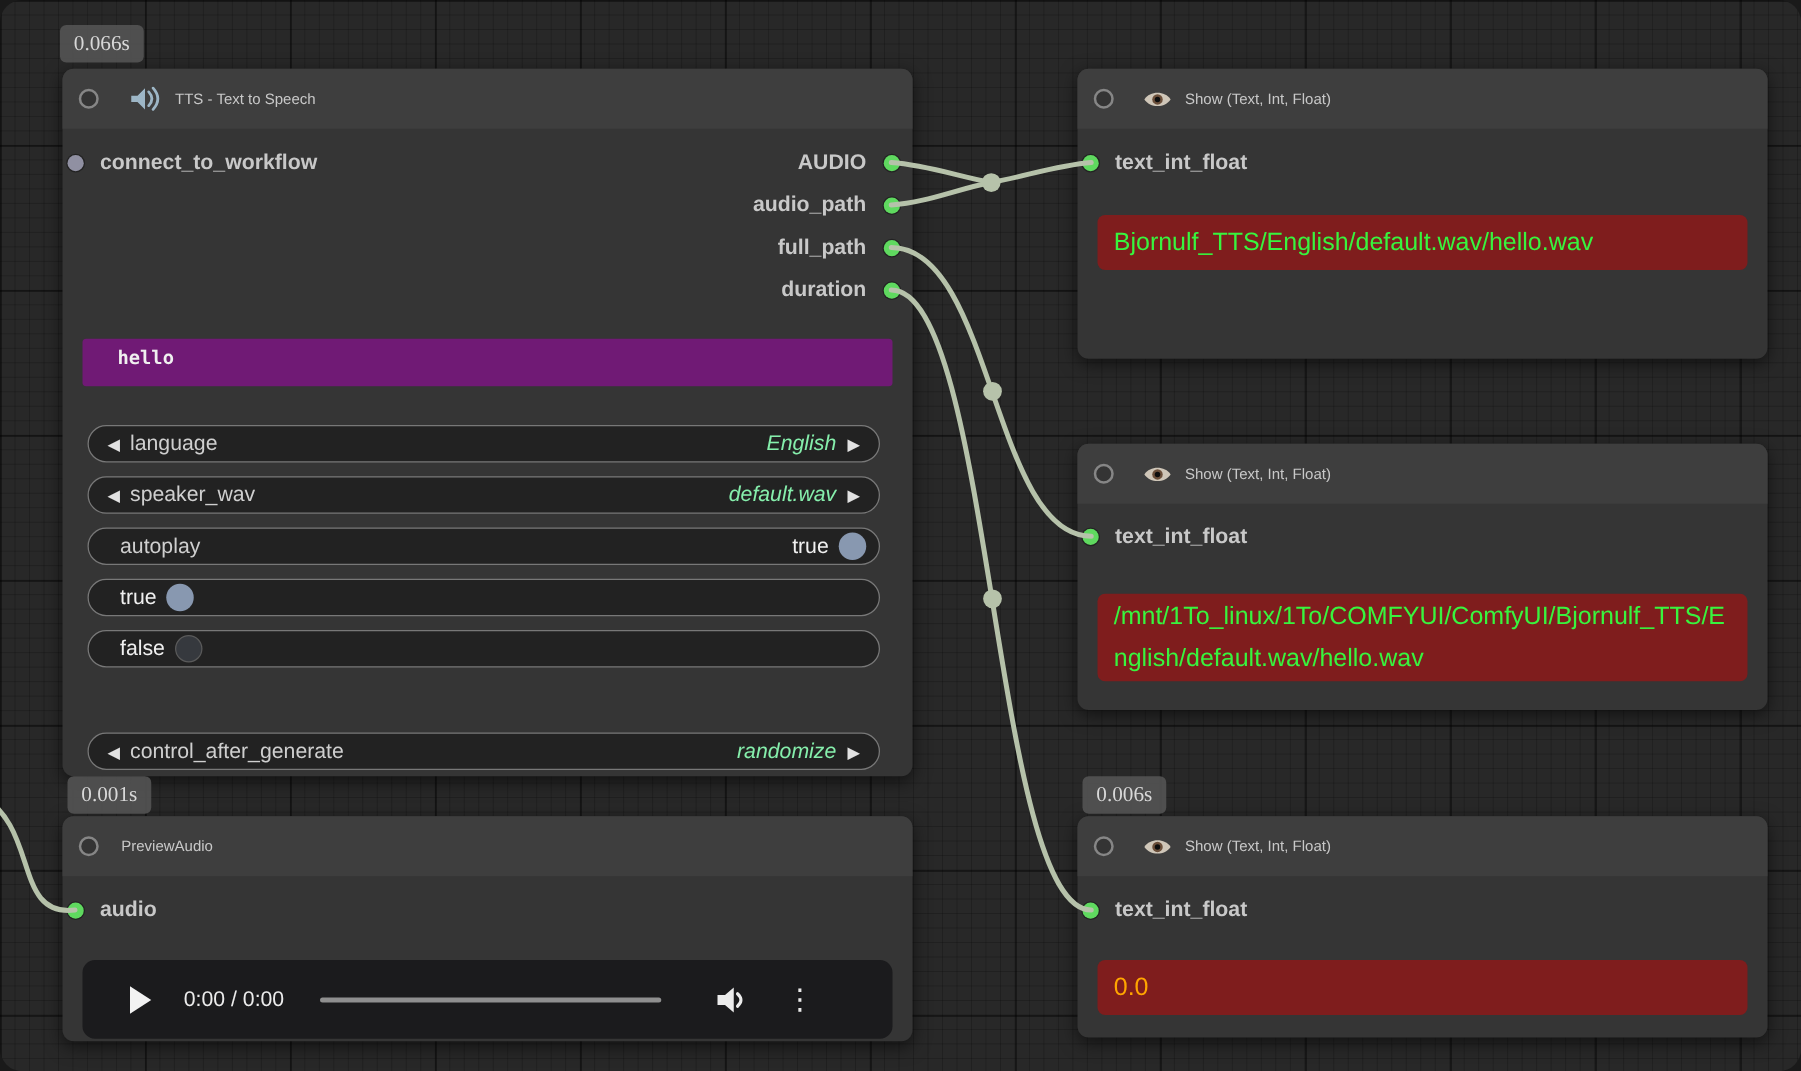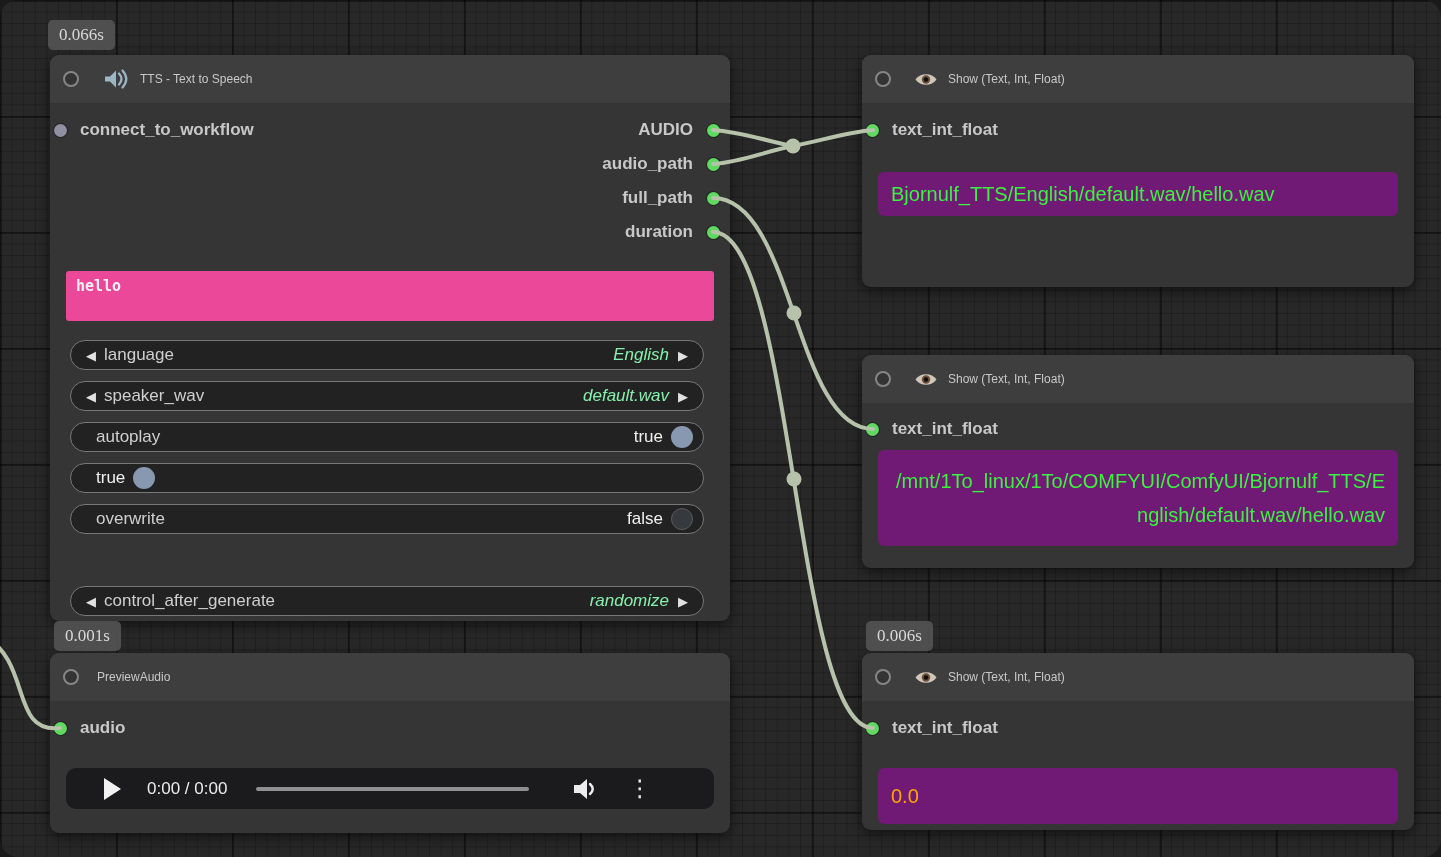--- a/index.html
+++ b/index.html
@@ -47,51 +47,51 @@
 
   .slot { position:absolute; height:26px; display:flex; align-items:center; z-index:3;font-weight:bold; }
   .slot .dot { width:13px; height:13px; border-radius:50%; flex:none; box-shadow:0 0 0 1px rgba(0,0,0,0.35); }
   .dot.green { background:#5fd95f; }
   .dot.gray  { background:#9090a2; }
   .slot-label { color:#c8c8c8; font-size:17px; margin-left:13px; white-space:nowrap; }
   .slot.output { flex-direction:row-reverse; }
   .slot.output .slot-label { margin-left:0; margin-right:14px; }
 
   .textarea {
-    position:absolute; left:16px; top:216px; width:648px; height:50px;
-    background:#ec4899; border-radius:3px; color:#f0f0f0;
+    position:absolute; left:16px; top:216px; width:648px; height:38px;
+    background:#701a75; border-radius:3px; color:#f0f0f0;
     font-family:"DejaVu Sans Mono", monospace; font-size:15px; font-weight:bold;
-    padding:6px 10px;
+    padding:6px 28px;
   }
 
   .widget {
     position:absolute; left:20px; width:634px; height:30px;
     background:#222222; border:1px solid #787878; border-radius:15px;
     display:flex; align-items:center; font-size:17px; padding:0 10px; color:#d0d0d0;
   }
   .widget .arrow { color:#e2e2e2; font-size:13px; width:20px; text-align:center; flex:none; }
   .widget .wlabel { margin-left:3px; flex:1; color:#cfcfcf; white-space:nowrap; }
   .widget.combo .wvalue { color:#86efac; margin-right:4px; white-space:nowrap;font-style:italic; }
   .widget.toggle { padding-left:25px; }
   .widget.toggle .wlabel { margin-left:0; }
   .widget.toggle .wvalue { color:#f0f0f0; margin-right:8px; }
   .knob { width:22px; height:22px; border-radius:50%; flex:none; }
   .knob.on  { background:#8898b0; }
   .knob.off { background:#36393e; border:1px solid #5a5a5a; }
 
   .valuebox {
-    position:absolute; left:16px; width:520px; background:#701a75; border-radius:6px;
-    display:flex; align-items:center; padding:0 13px; font-size:20px; overflow:hidden;text-align:right;
+    position:absolute; left:16px; width:520px; background:#7f1d1d; border-radius:6px;
+    display:flex; align-items:center; padding:0 13px; font-size:20px; overflow:hidden;
   }
   .valuebox.green { color:#38f43e; }
   .valuebox.orange { color:#ffa500; }
   .valuebox .vtext { word-break:break-all; line-height:34px; }
 
   .player {
-    position:absolute; left:16px; top:115px; width:648px; height:41px;
+    position:absolute; left:16px; top:115px; width:648px; height:63px;
     background:#1b1b1d; border-radius:10px; display:flex; align-items:center;
   }
   .play-btn { margin-left:38px; width:0; height:0; flex:none;
     border-left:17px solid #f2f2f2; border-top:11px solid transparent; border-bottom:11px solid transparent; }
   .time { color:#ececec; font-size:17px; margin-left:26px; white-space:nowrap; flex:none; }
   .seek { width:273px; height:4px; background:#8f8f8f; border-radius:2px; margin-left:29px; flex:none; }
   .vol { margin-left:43px; flex:none; display:flex; align-items:center; }
   .kebab { color:#e8e8e8; font-size:23px; margin-left:30px; flex:none; line-height:1; }
 </style>
 </head>
@@ -149,21 +149,20 @@
     <div class="widget toggle" style="top:367px">
       <span class="wlabel">autoplay</span>
       <span class="wvalue">true</span>
       <span class="knob on"></span>
     </div>
     <div class="widget toggle" style="top:408px">
       <span class="wvalue">true</span>
       <span class="knob on"></span>
     </div>
     <div class="widget toggle" style="top:449px">
-      <span class="wlabel">overwrite</span>
       <span class="wvalue">false</span>
       <span class="knob off"></span>
     </div>
     <div class="widget combo" style="top:531px">
       <span class="arrow">◀</span>
       <span class="wlabel">control_after_generate</span>
       <span class="wvalue">randomize</span>
       <span class="arrow">▶</span>
     </div>
   </div>
@@ -222,21 +221,21 @@
             <circle cx="12" cy="8.5" r="4.2" fill="#6b4f3a"></circle>
             <circle cx="12" cy="8.5" r="2.2" fill="#0d0d0d"></circle>
           </svg>
       </span>
       <span class="node-title">Show (Text, Int, Float)</span>
     </div>
     <div class="slot input" style="left:4px;top:61px">
       <span class="dot green"></span>
       <span class="slot-label">text_int_float</span>
     </div>
-    <div class="valuebox green" style="top:95px;height:96px">
+    <div class="valuebox green" style="top:120px;height:70px">
       <span class="vtext">/mnt/1To_linux/1To/COMFYUI/ComfyUI/Bjornulf_TTS/English/default.wav/hello.wav</span>
     </div>
   </div>
 
   <div class="node" style="left:862px;top:653px;width:552px;height:177px">
     <div class="badge" style="left:4px;top:-32px">0.006s</div>
     <div class="titlebar">
       <span class="collapse-dot"></span>
       <span class="node-icon">
         <svg width="24" height="17" viewBox="0 0 24 17">
@@ -244,21 +243,21 @@
             <circle cx="12" cy="8.5" r="4.2" fill="#6b4f3a"></circle>
             <circle cx="12" cy="8.5" r="2.2" fill="#0d0d0d"></circle>
           </svg>
       </span>
       <span class="node-title">Show (Text, Int, Float)</span>
     </div>
     <div class="slot input" style="left:4px;top:62px">
       <span class="dot green"></span>
       <span class="slot-label">text_int_float</span>
     </div>
-    <div class="valuebox orange" style="top:115px;height:56px">
+    <div class="valuebox orange" style="top:115px;height:44px">
       <span class="vtext">0.0</span>
     </div>
   </div>
 
   <svg class="wires" width="1441" height="857">
     <path d="M 713 130 C 742 132 766 141 793 146"></path>
     <path d="M 713 164 C 742 162 766 151 793 146"></path>
     <path d="M 793 146 C 820 141 847 132 873 130"></path>
     <path d="M 713 198 C 794 198 794 429 873 429"></path>
     <path d="M 713 232 C 794 232 794 728 873 728"></path>

